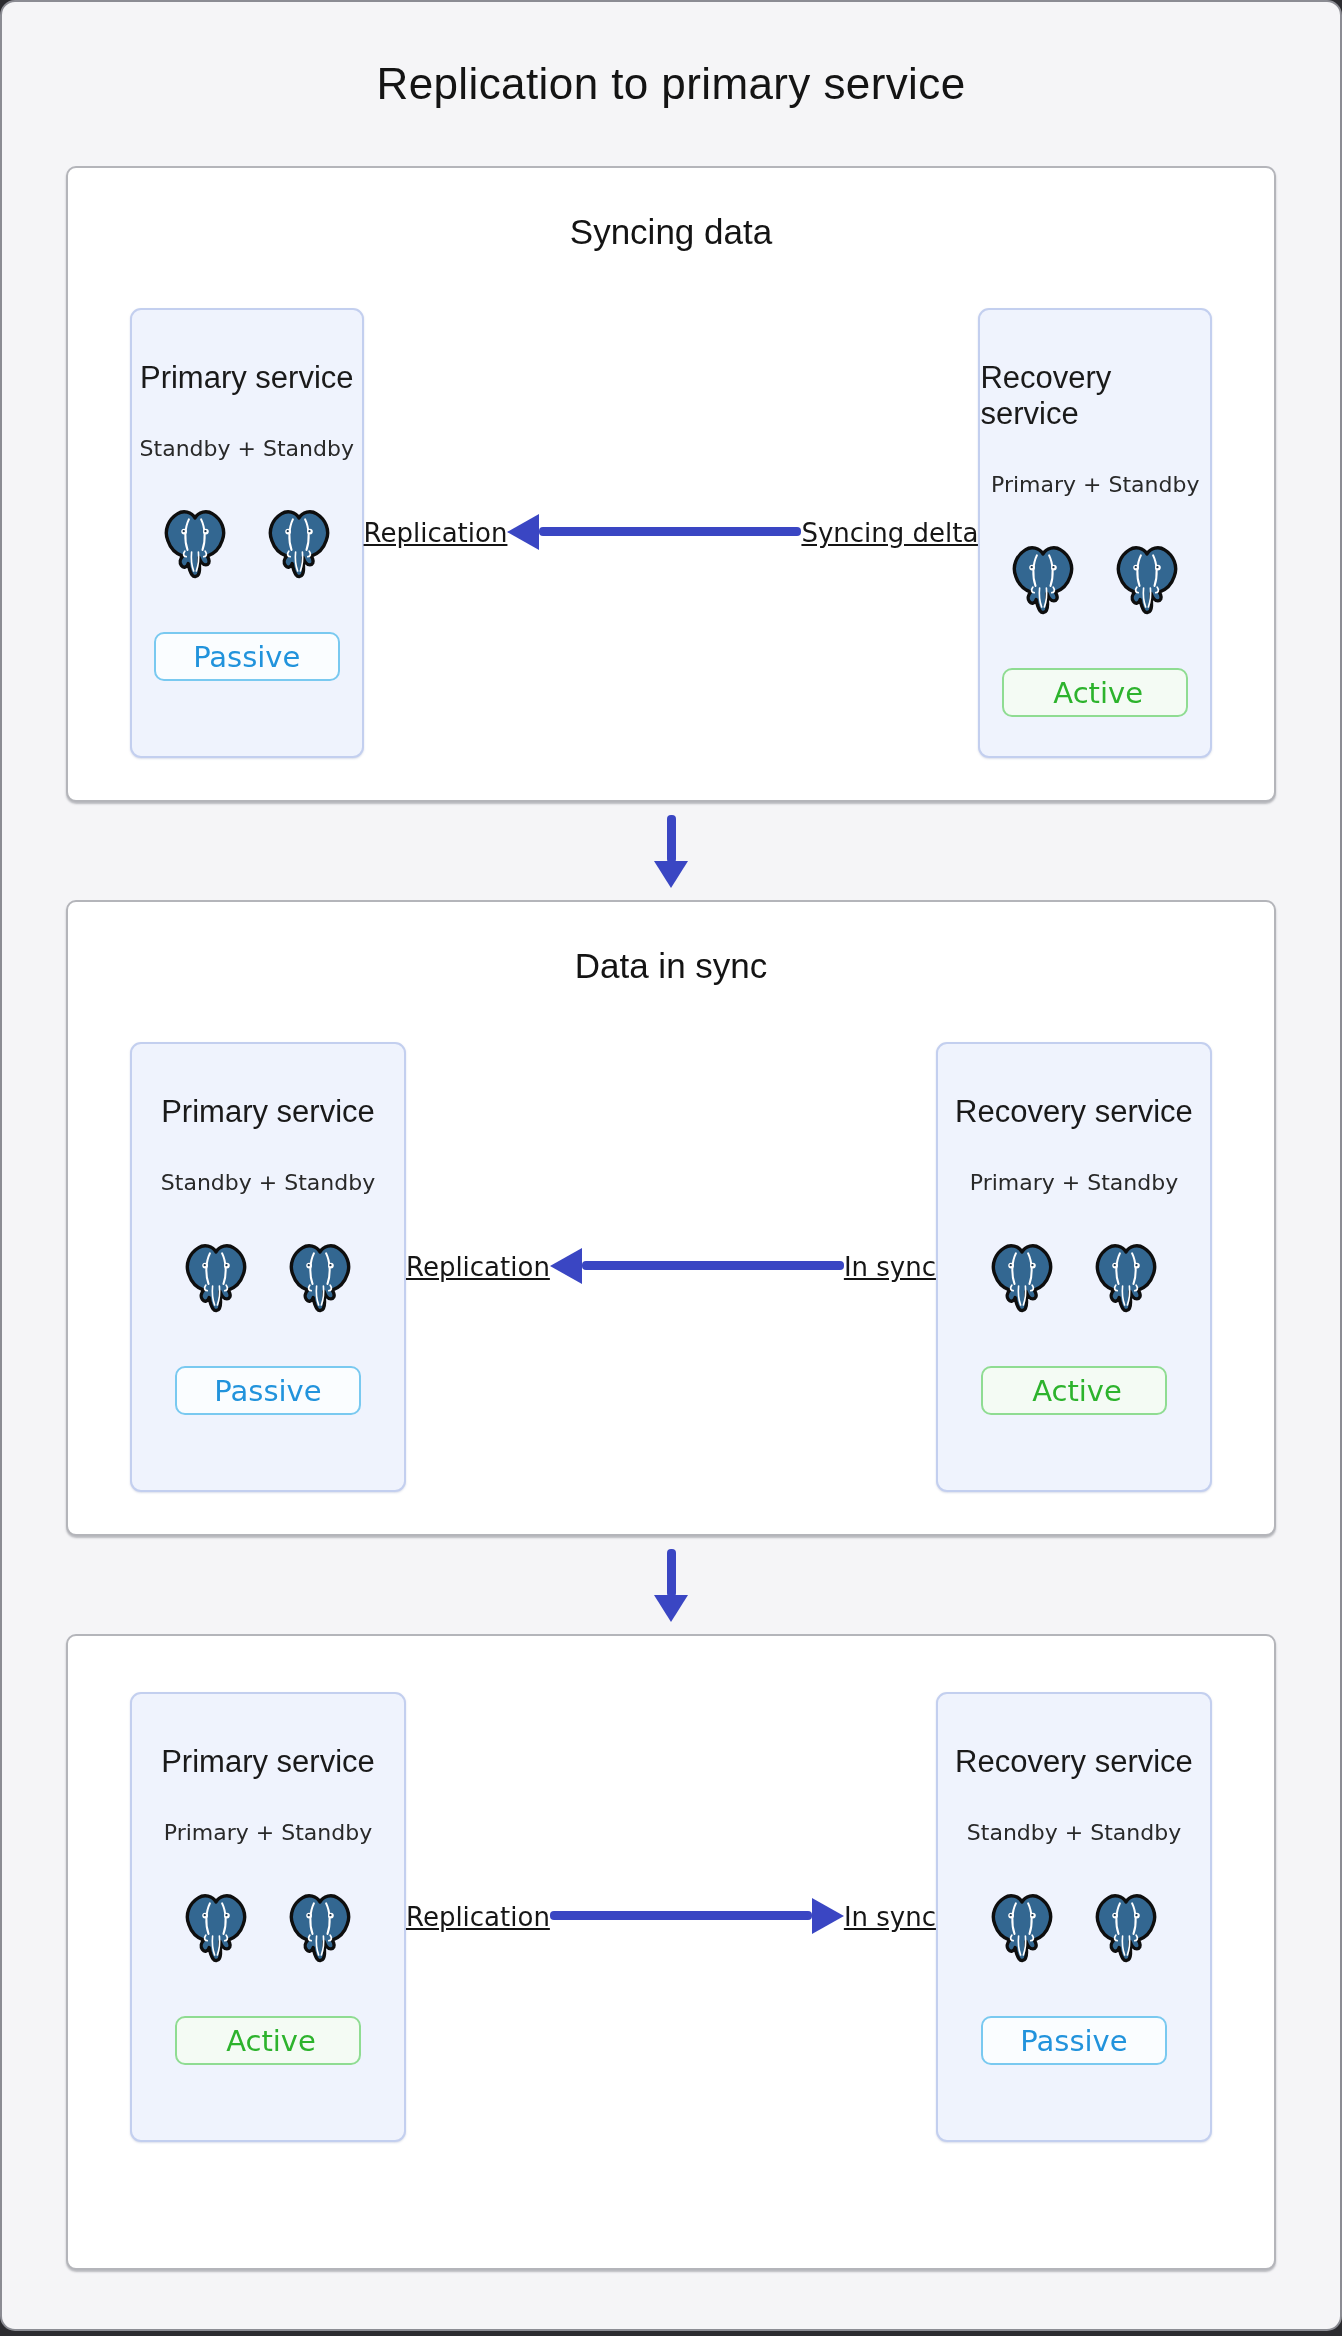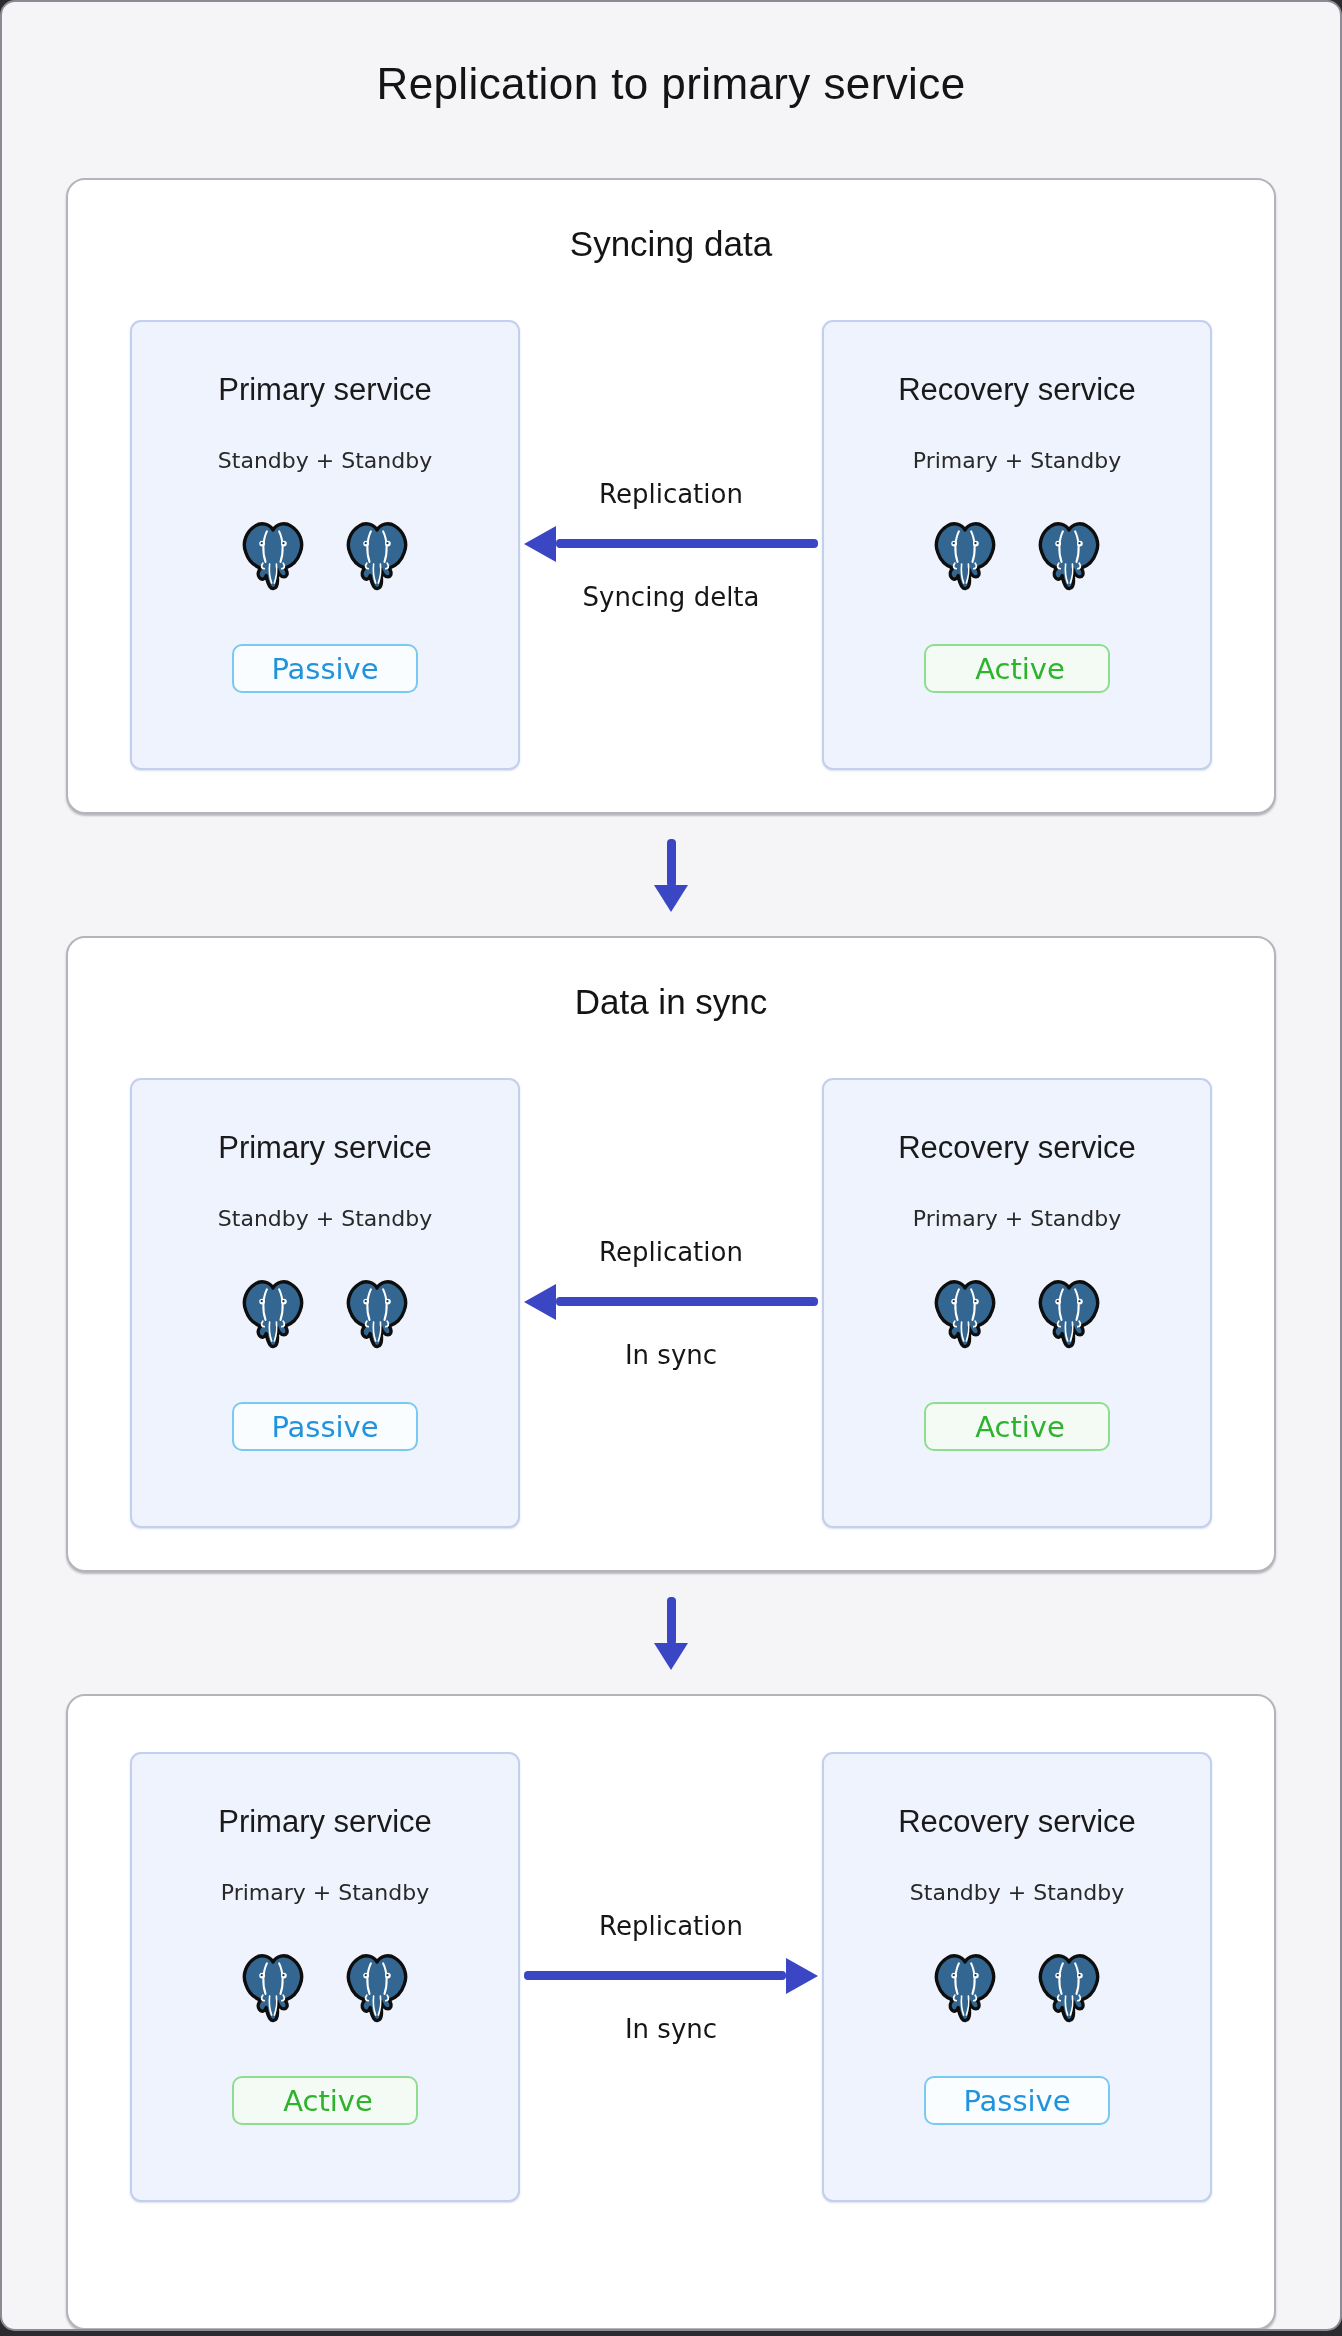--- a/index.html
+++ b/index.html
@@ -38,25 +38,25 @@
     height: 164px;
     display: flex;
     align-items: center;
     justify-content: center;
     font-size: 44px;
     font-weight: 500;
     letter-spacing: 0.4px;
     color: var(--ink);
   }
   .stage {
-    margin: 12px 64px;
+    margin: 0 64px;
     height: 636px;
     background: var(--stage-bg);
     border: 2px solid var(--stage-border);
-    border-radius: 19px;
+    border-radius: 10px;
     box-shadow: 0 2px 2px rgba(110,112,122,0.45);
   }
   .stage-title {
     text-align: center;
     padding-top: 44px;
     font-size: 35px;
     font-weight: 500;
     color: var(--ink);
   }
   .stage-body {
@@ -117,23 +117,24 @@
   .badge-active {
     color: var(--active-text);
     border-color: var(--active-border);
     background: var(--active-bg);
     padding-left: 40px;
   }
   .link {
     flex: 1;
     height: 450px;
     display: flex;
-    flex-direction: column;
+    flex-direction: row;
     align-items: center;
     justify-content: center;
+    text-decoration: underline;
   }
   .link-label {
     font-family: "DejaVu Sans", sans-serif;
     font-size: 26px;
     color: #161616;
     white-space: nowrap;
   }
   .h-arrow {
     margin: 17px 0 20px;
     width: 294px;

